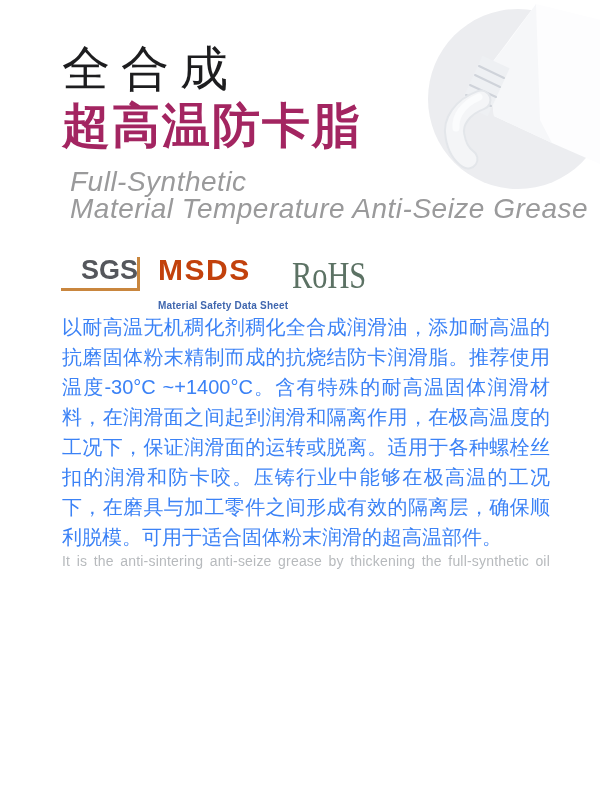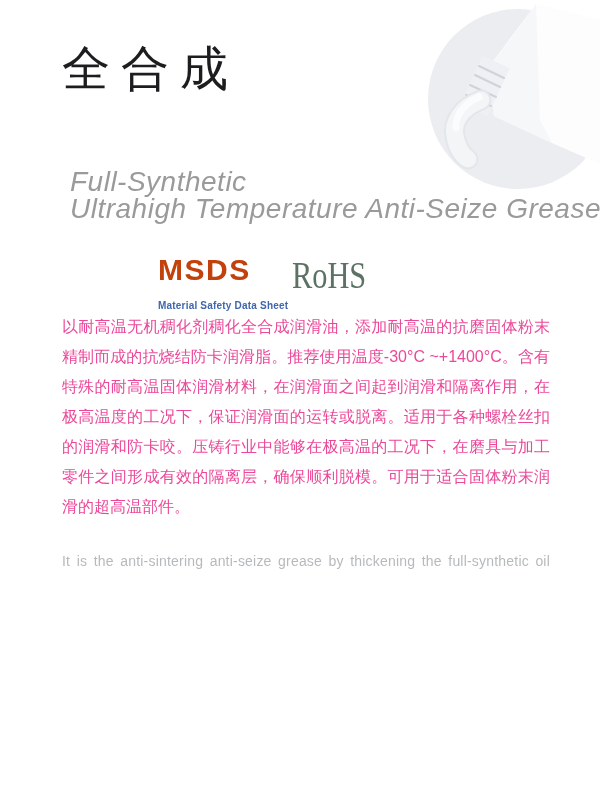--- a/index.html
+++ b/index.html
@@ -41,21 +41,21 @@
   }
   .rohs {
     position:absolute; left:292px; top:4px;
     font-family:"Liberation Serif","DejaVu Serif",serif;
     font-size:37px; line-height:34px; color:#5c7264;
     transform:scaleX(0.82); transform-origin:left top; white-space:nowrap;
   }
 
   .zh-body {
     position:absolute; left:62px; top:312px; width:488px;
-    font-size:16px; line-height:30px; color:#ec4899;
+    font-size:20px; line-height:30px; color:#3b82f6;
     text-align:justify; text-justify:inter-ideograph; margin:0;
   }
   .en-body {
     position:absolute; left:62px; top:551px; width:488px;
     font-size:14px; line-height:21px; color:#b7babd;
     text-align:justify; letter-spacing:0.2px; margin:0;
   }
 </style>
 </head>
 <body>
@@ -77,26 +77,32 @@
     </g>
 
     <g fill="none" stroke-linecap="round">
       <path d="M 481,100 C 462,107 452,122 455,136 C 457,148 462,155 468,159" stroke="#e3e6ea" stroke-width="21"></path>
       <path d="M 481,100 C 462,107 452,122 455,136 C 457,148 462,155 468,159" stroke="#f4f5f7" stroke-width="17"></path>
       <path d="M 479,97 C 463,104 455,116 456,128" stroke="#fbfcfd" stroke-width="7"></path>
     </g>
   </svg>
 
   <h1 class="title-zh" style="margin:0">全合成</h1>
+  <h1 class="title-zh-accent" style="margin:0">超高温防卡脂</h1>
   <div class="subtitle-en">
     <div>Full-Synthetic</div>
-    <div>Ultrahigh Temperature Anti-Seize Grease</div>
+    <div>Material Temperature Anti-Seize Grease</div>
   </div>
 
   <div class="certs">
+    <div class="sgs">
+      <span class="sgs-text">SGS</span>
+      <span class="sgs-underline"></span>
+      <span class="sgs-vline"></span>
+    </div>
     <div class="msds">
       <div class="msds-text">MSDS</div>
       <div class="msds-sub">Material Safety Data Sheet</div>
     </div>
     <div class="rohs">RoHS</div>
   </div>
 
   <p class="zh-body">以耐高温无机稠化剂稠化全合成润滑油，添加耐高温的抗磨固体粉末精制而成的抗烧结防卡润滑脂。推荐使用温度-30°C ~+1400°C。含有特殊的耐高温固体润滑材料，在润滑面之间起到润滑和隔离作用，在极高温度的工况下，保证润滑面的运转或脱离。适用于各种螺栓丝扣的润滑和防卡咬。压铸行业中能够在极高温的工况下，在磨具与加工零件之间形成有效的隔离层，确保顺利脱模。可用于适合固体粉末润滑的超高温部件。</p>
   <p class="en-body">It is the anti-sintering anti-seize grease by thickening the full-synthetic oil with a high-temperature resistant inorganic thicker and adding high-temperature resistant anti-wear solid powder. The recommended operating temperature is -30 ° C ~ +1400 ° C. it contains special high temperature resistant solid lubricating material, and plays a role in lubrication and isolation between the lubricating surfaces. The operation or disengagement of lubricating surface is ensured under the condition of extremely high temperature. It is suitable for lubrication and anti-seize of various bolt and thread. In die casting industry, an effective isolation layer can be formed between grinding tools and machined parts at very high temperature to ensure smooth demoulding. It can be used for ultra-high temperature parts suitable for solid powder lubrication.</p>
 

